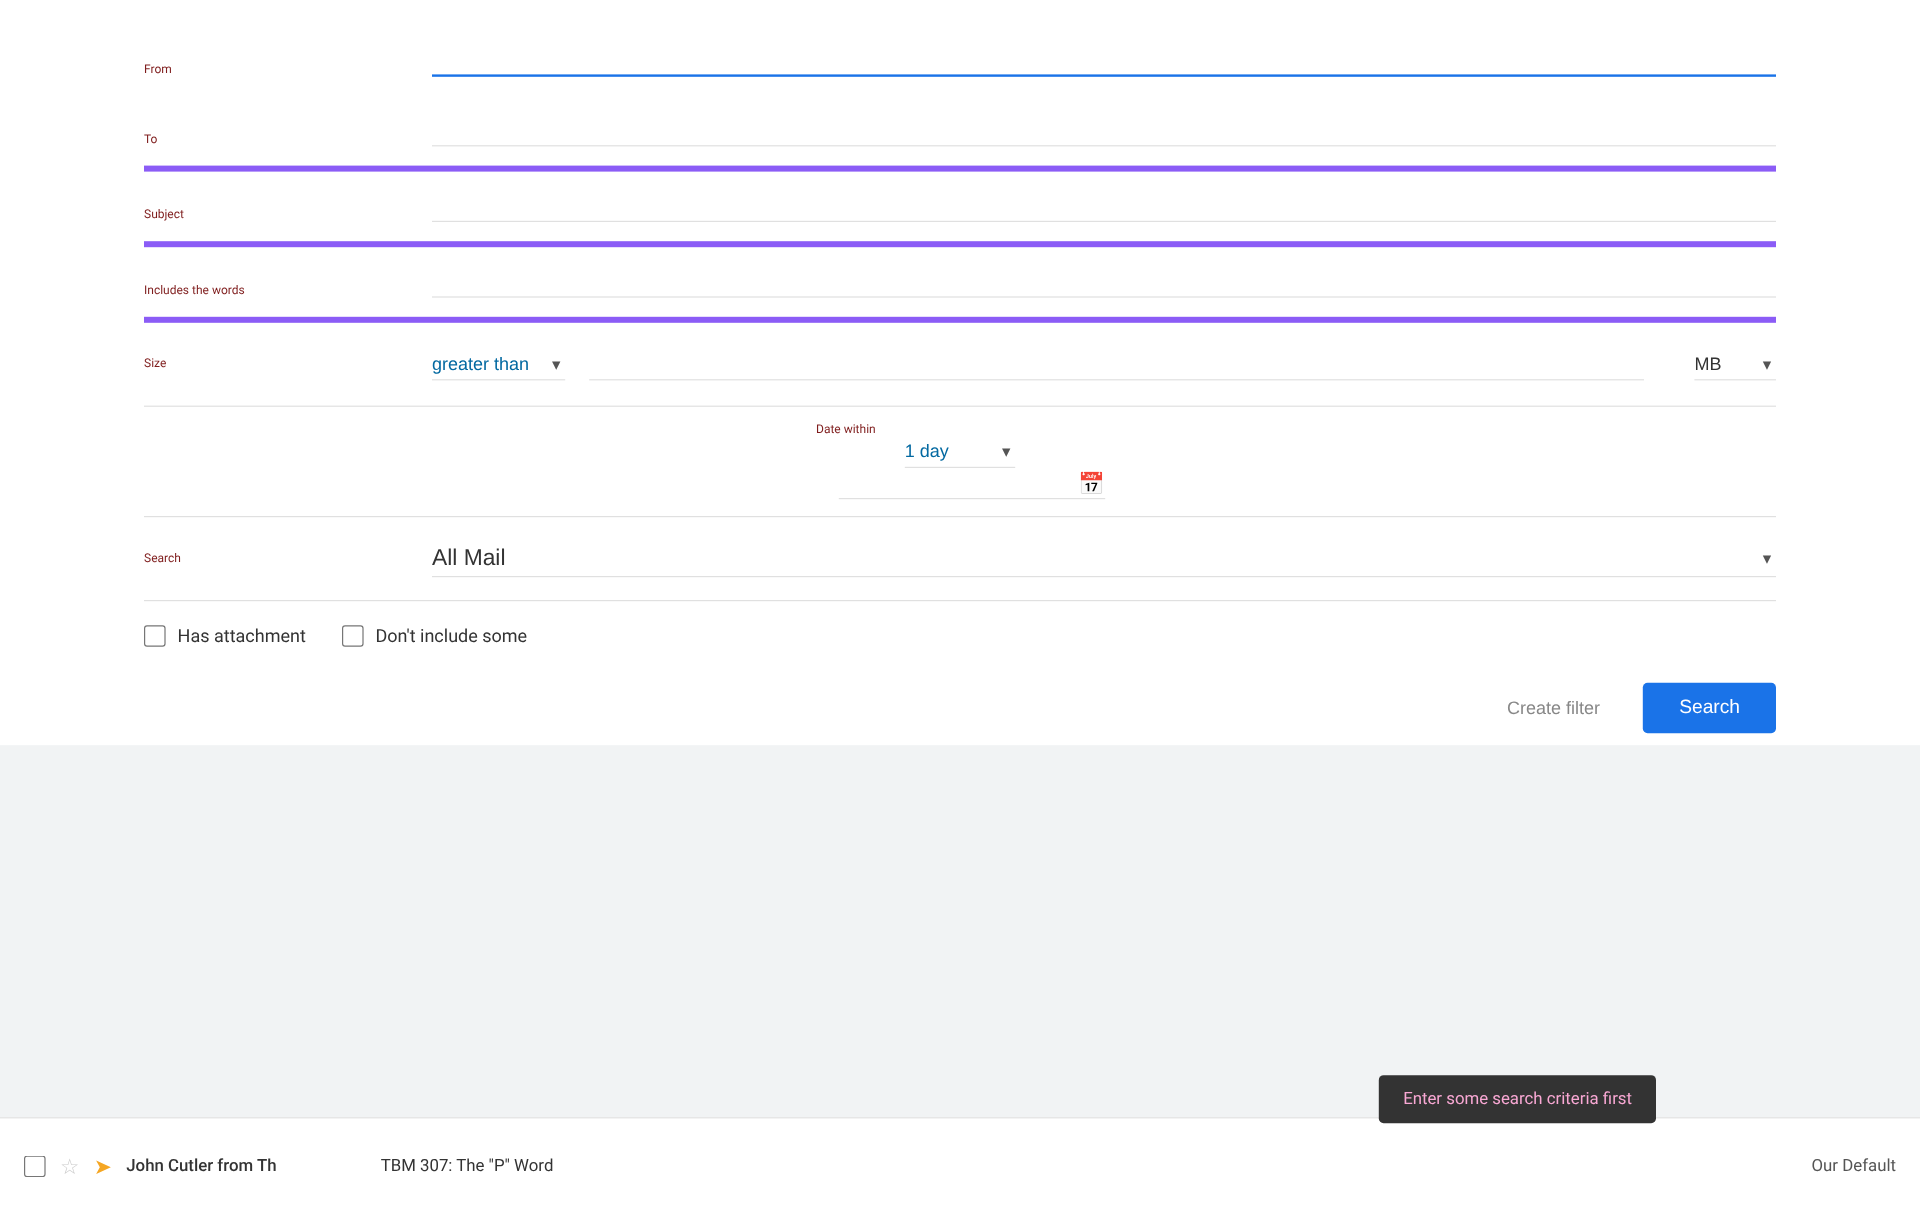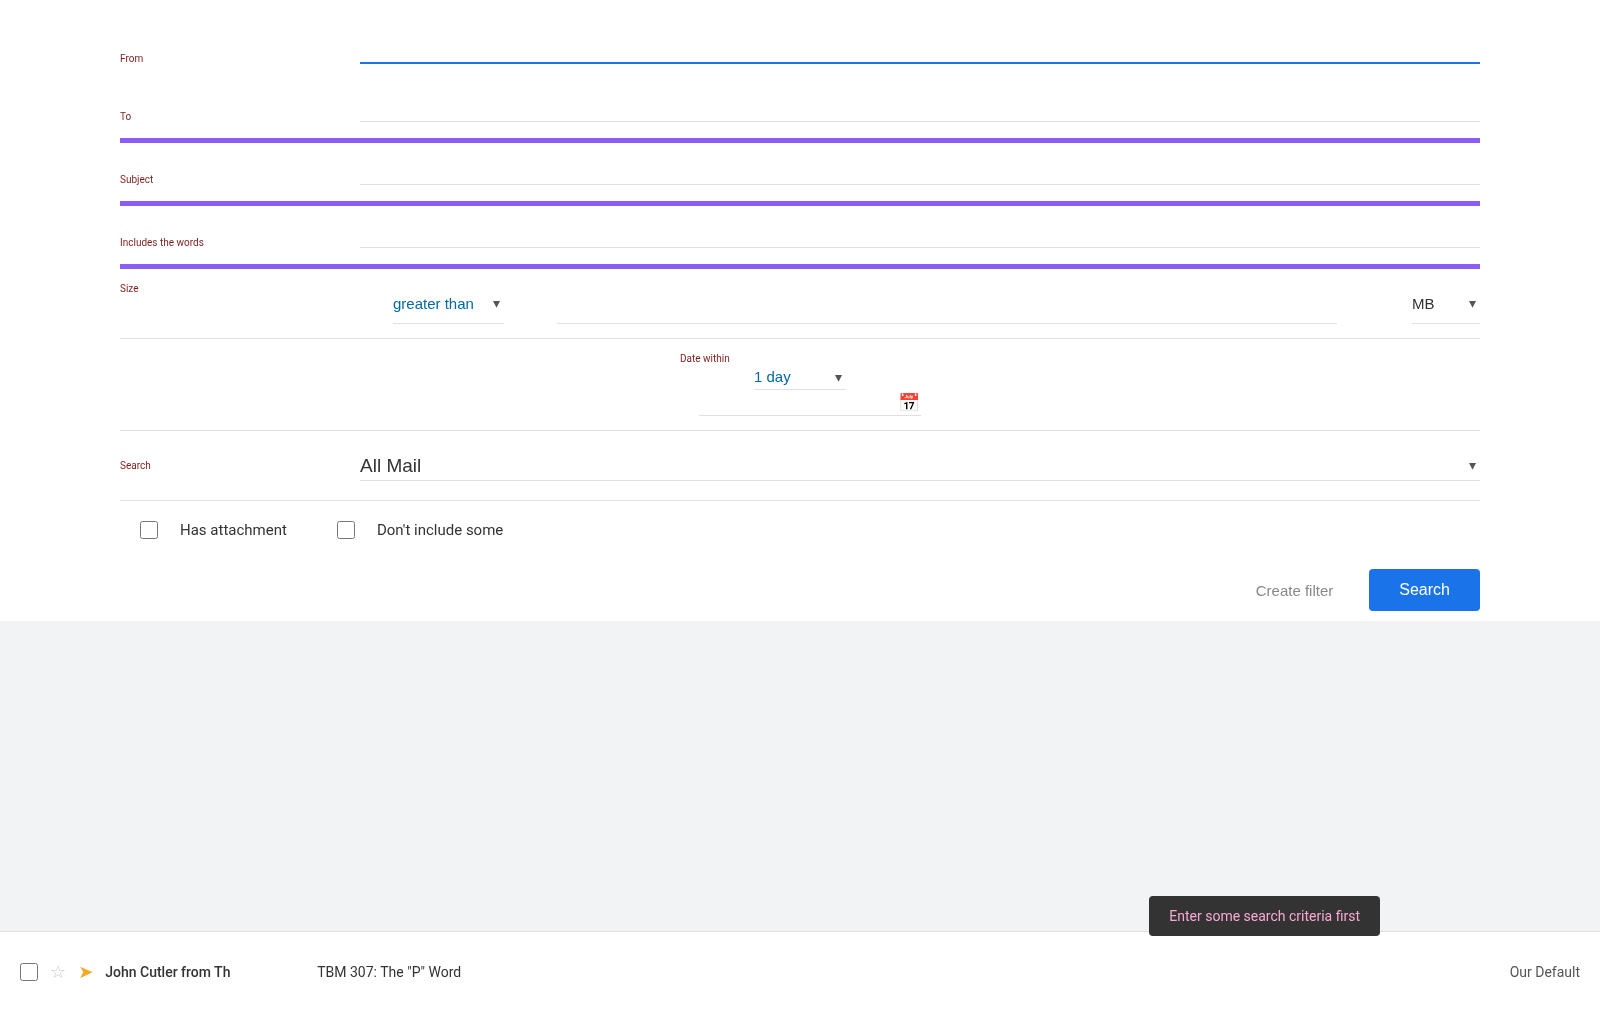--- a/index.html
+++ b/index.html
@@ -40,24 +40,24 @@
     .from-input {
       border-bottom: 2px solid #1a73e8;
     }
 
     .input-wrapper {
       flex: 1;
     }
 
     .size-row {
       display: flex;
+      align-items: center;
       border-bottom: 1px solid #e0e0e0;
       padding: 14px 0;
       min-height: 70px;
-      gap: 33px;
     }
 
     .size-row .form-label {
       width: 240px;
       min-width: 240px;
     }
 
     .select-wrapper {
       position: relative;
       display: inline-flex;
@@ -190,22 +190,21 @@
     .checkboxes-row {
       display: flex;
       align-items: center;
       padding: 20px 0 10px 0;
       gap: 30px;
     }
 
     .checkbox-item {
       display: flex;
       align-items: center;
-      gap: 22px;
-      margin-left: 20px;
+      gap: 10px;
     }
 
     .checkbox-item input[type="checkbox"] {
       width: 18px;
       height: 18px;
       cursor: pointer;
       accent-color: #1a73e8;
     }
 
     .checkbox-label {

